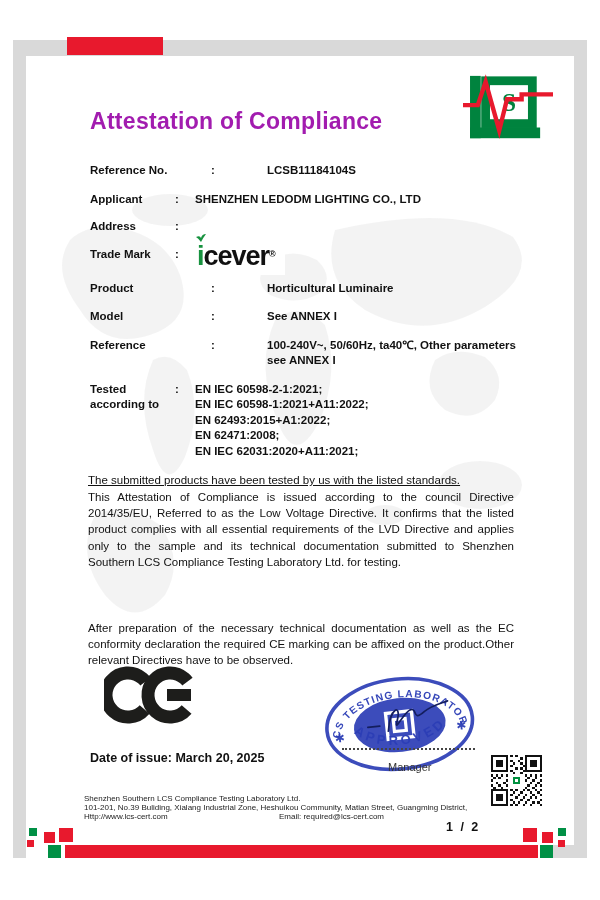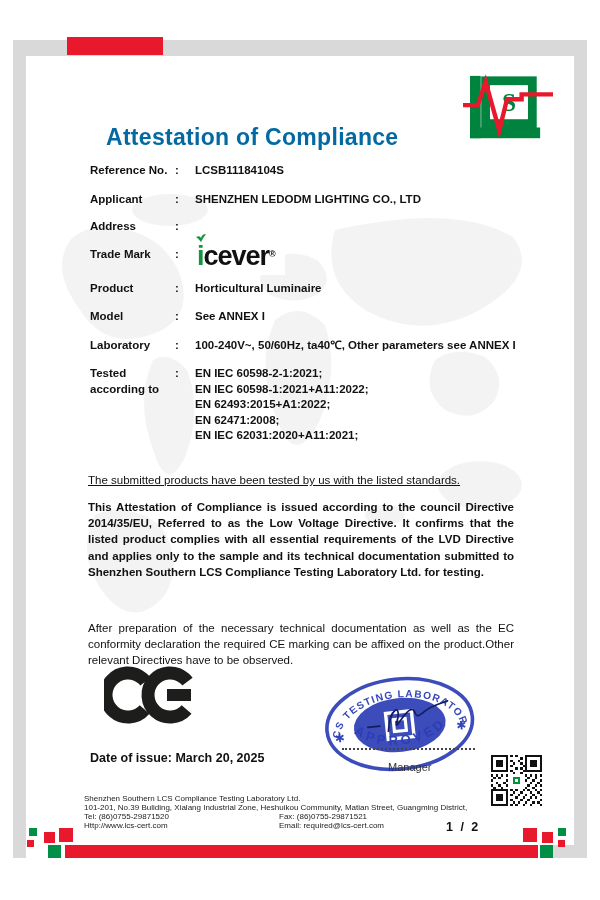--- a/index.html
+++ b/index.html
@@ -12,42 +12,42 @@
   .bar.right{left:574px;top:40px;width:13px;height:818px;}
   .bar.bottom-strip{left:553px;top:845px;width:34px;height:13px;}
   .red-rect-top{position:absolute;left:67px;top:37px;width:96px;height:18px;background:#e8192d;}
   .red-bar-bottom{position:absolute;left:65px;top:845px;width:473px;height:13px;background:#e8192d;}
   .sq{position:absolute;}
   .sq.red{background:#e8192d;}
   .sq.green{background:#009045;}
   
   .watermark{position:absolute;left:35px;top:185px;width:530px;height:480px;opacity:.55;}
   
-  .title{position:absolute;left:90px;top:108px;font-size:23px;font-weight:700;color:#0369a1;
-         letter-spacing:.3px;margin:16px;}
+  .title{position:absolute;left:90px;top:108px;font-size:23px;font-weight:700;color:#a21caf;
+         letter-spacing:.3px;margin:0;}
   .lcs-logo{position:absolute;left:463px;top:72px;width:90px;height:74px;}
   
   .fields{position:absolute;left:90px;top:163px;width:430px;font-size:11.5px;font-weight:700;color:#111;}
   .frow{display:flex;align-items:flex-start;line-height:15.5px;}
   .flabel{width:85px;flex:0 0 85px;}
   .fcolon{width:20px;flex:0 0 20px;}
   .fvalue{flex:1;}
-  .mb13{margin-bottom:13px;}
+  .mb13{margin-bottom:13px;gap:36px;}
   .mb12{margin-bottom:12px;}
   .mb4{margin-bottom:4px;}
   .tm-box{background:#fff;display:inline-block;padding:4px 10px 4px 2px;position:relative;top:-2px;}
   .tm-text{font-size:27px;font-weight:800;letter-spacing:-1px;color:#111;line-height:30px;}
   .tm-i{color:#17923f;position:relative;}
   .tm-leaf{position:absolute;left:-1px;top:-7px;width:10px;height:8px;}
   .tm-reg{font-size:9px;font-weight:700;vertical-align:top;position:relative;top:-2px;}
   
   .statement{position:absolute;left:88px;top:473px;width:430px;font-size:11.5px;line-height:15.5px;color:#111;text-decoration:underline;}
   .para{position:absolute;left:88px;width:426px;font-size:11.5px;line-height:16.2px;
         text-align:justify;color:#111;margin:0;}
-  .p1{top:499px;font-weight:bold;}
+  .p1{top:489px;}
   .p2{top:620px;}
   
   .ce{position:absolute;left:104px;top:665px;width:90px;height:60px;}
   .date-issue{position:absolute;left:90px;top:751px;font-size:12.5px;font-weight:700;color:#111;}
   
   .stamp{position:absolute;left:322px;top:676px;width:156px;height:102px;transform:rotate(-6deg);}
   .sig-line{position:absolute;left:342px;top:748px;width:133px;border-bottom:2px dotted #444;}
   .manager{position:absolute;left:388px;top:761px;font-size:11px;color:#333;}
   
   .qr{position:absolute;left:491px;top:755px;width:51px;height:51px;}
@@ -132,21 +132,21 @@
       <span class="fvalue">Horticultural Luminaire</span>
     </div>
 
     <div class="frow mb13">
       <span class="flabel">Model</span>
       <span class="fcolon">:</span>
       <span class="fvalue">See ANNEX I</span>
     </div>
 
     <div class="frow mb13">
-      <span class="flabel">Laboratory</span>
+      <span class="flabel">Reference</span>
       <span class="fcolon">:</span>
       <span class="fvalue">100-240V~, 50/60Hz, ta40℃, Other parameters see ANNEX I</span>
     </div>
 
     <div class="frow">
       <span class="flabel">
         <div>Tested</div>
         <div>according to</div>
       </span>
       <span class="fcolon">:</span>
@@ -219,24 +219,20 @@
     </g>
     <rect x="8" y="8" width="5" height="5" fill="#fff"></rect>
     <rect x="9" y="9" width="3" height="3" fill="#00913f"></rect>
     <rect x="10" y="10" width="1" height="1" fill="#fff"></rect>
   </svg>
 
   <div class="footer">
     <div>Shenzhen Southern LCS Compliance Testing Laboratory Ltd.</div>
     <div>101-201, No.39 Buliding, Xialang Industrial Zone, Heshuikou Community, Matian Street, Guangming District,</div>
     <div class="foot-cols">
-      <span class="foot-col1">Tel: (86)0755-29871520</span>
-      <span>Fax: (86)0755-29871521</span>
-    </div>
-    <div class="foot-cols">
       <span class="foot-col1">Http://www.lcs-cert.com</span>
       <span>Email: required@lcs-cert.com</span>
     </div>
   </div>
   <div class="page-num">1 / 2</div>
 
   <div class="red-bar-bottom"></div>
   <div class="sq green" style="left:29px;top:828px;width:8px;height:8px;"></div>
   <div class="sq red" style="left:27px;top:840px;width:7px;height:7px;"></div>
   <div class="sq red" style="left:44px;top:832px;width:11px;height:11px;"></div>

